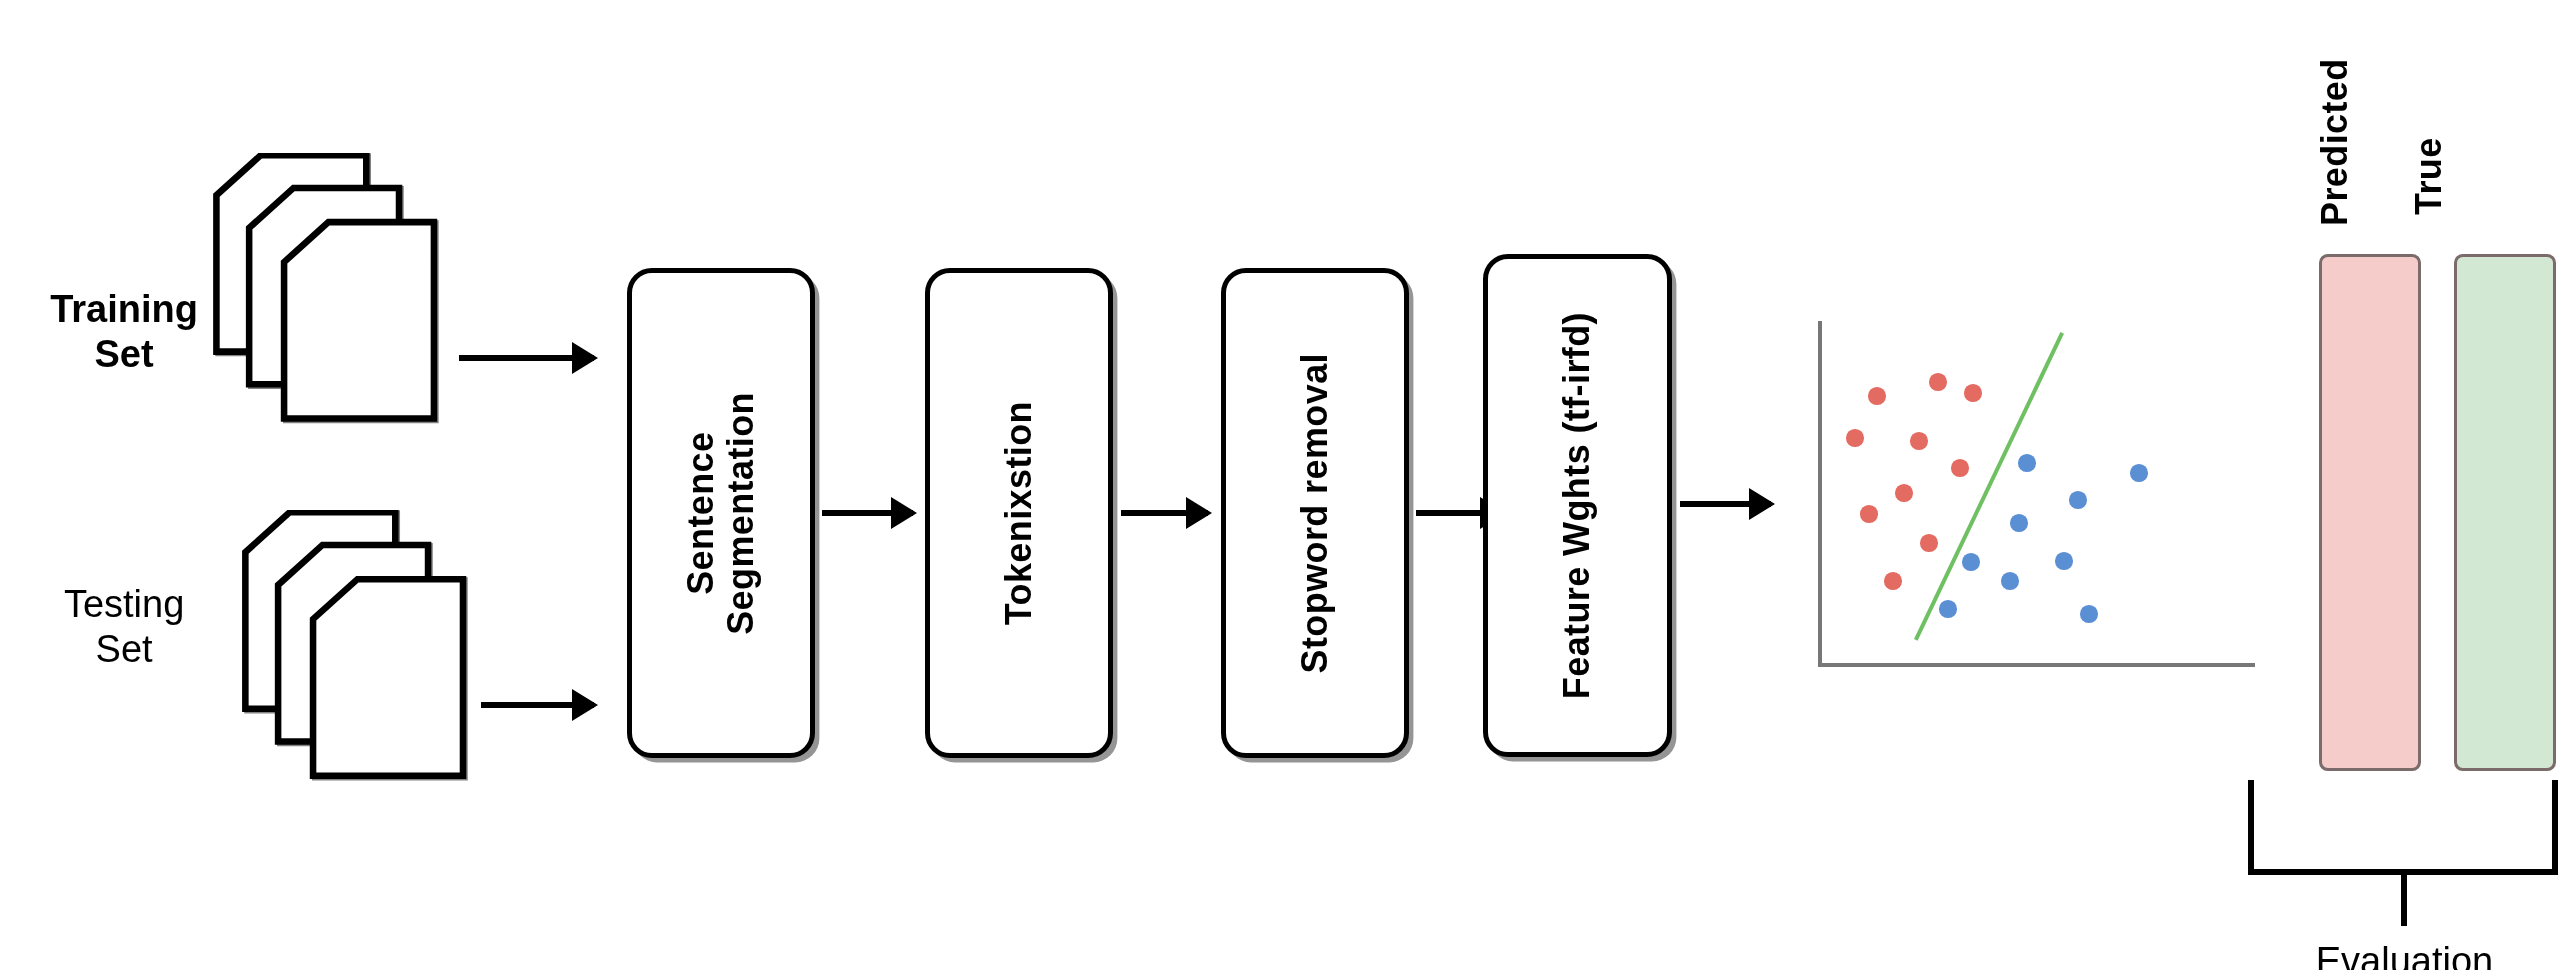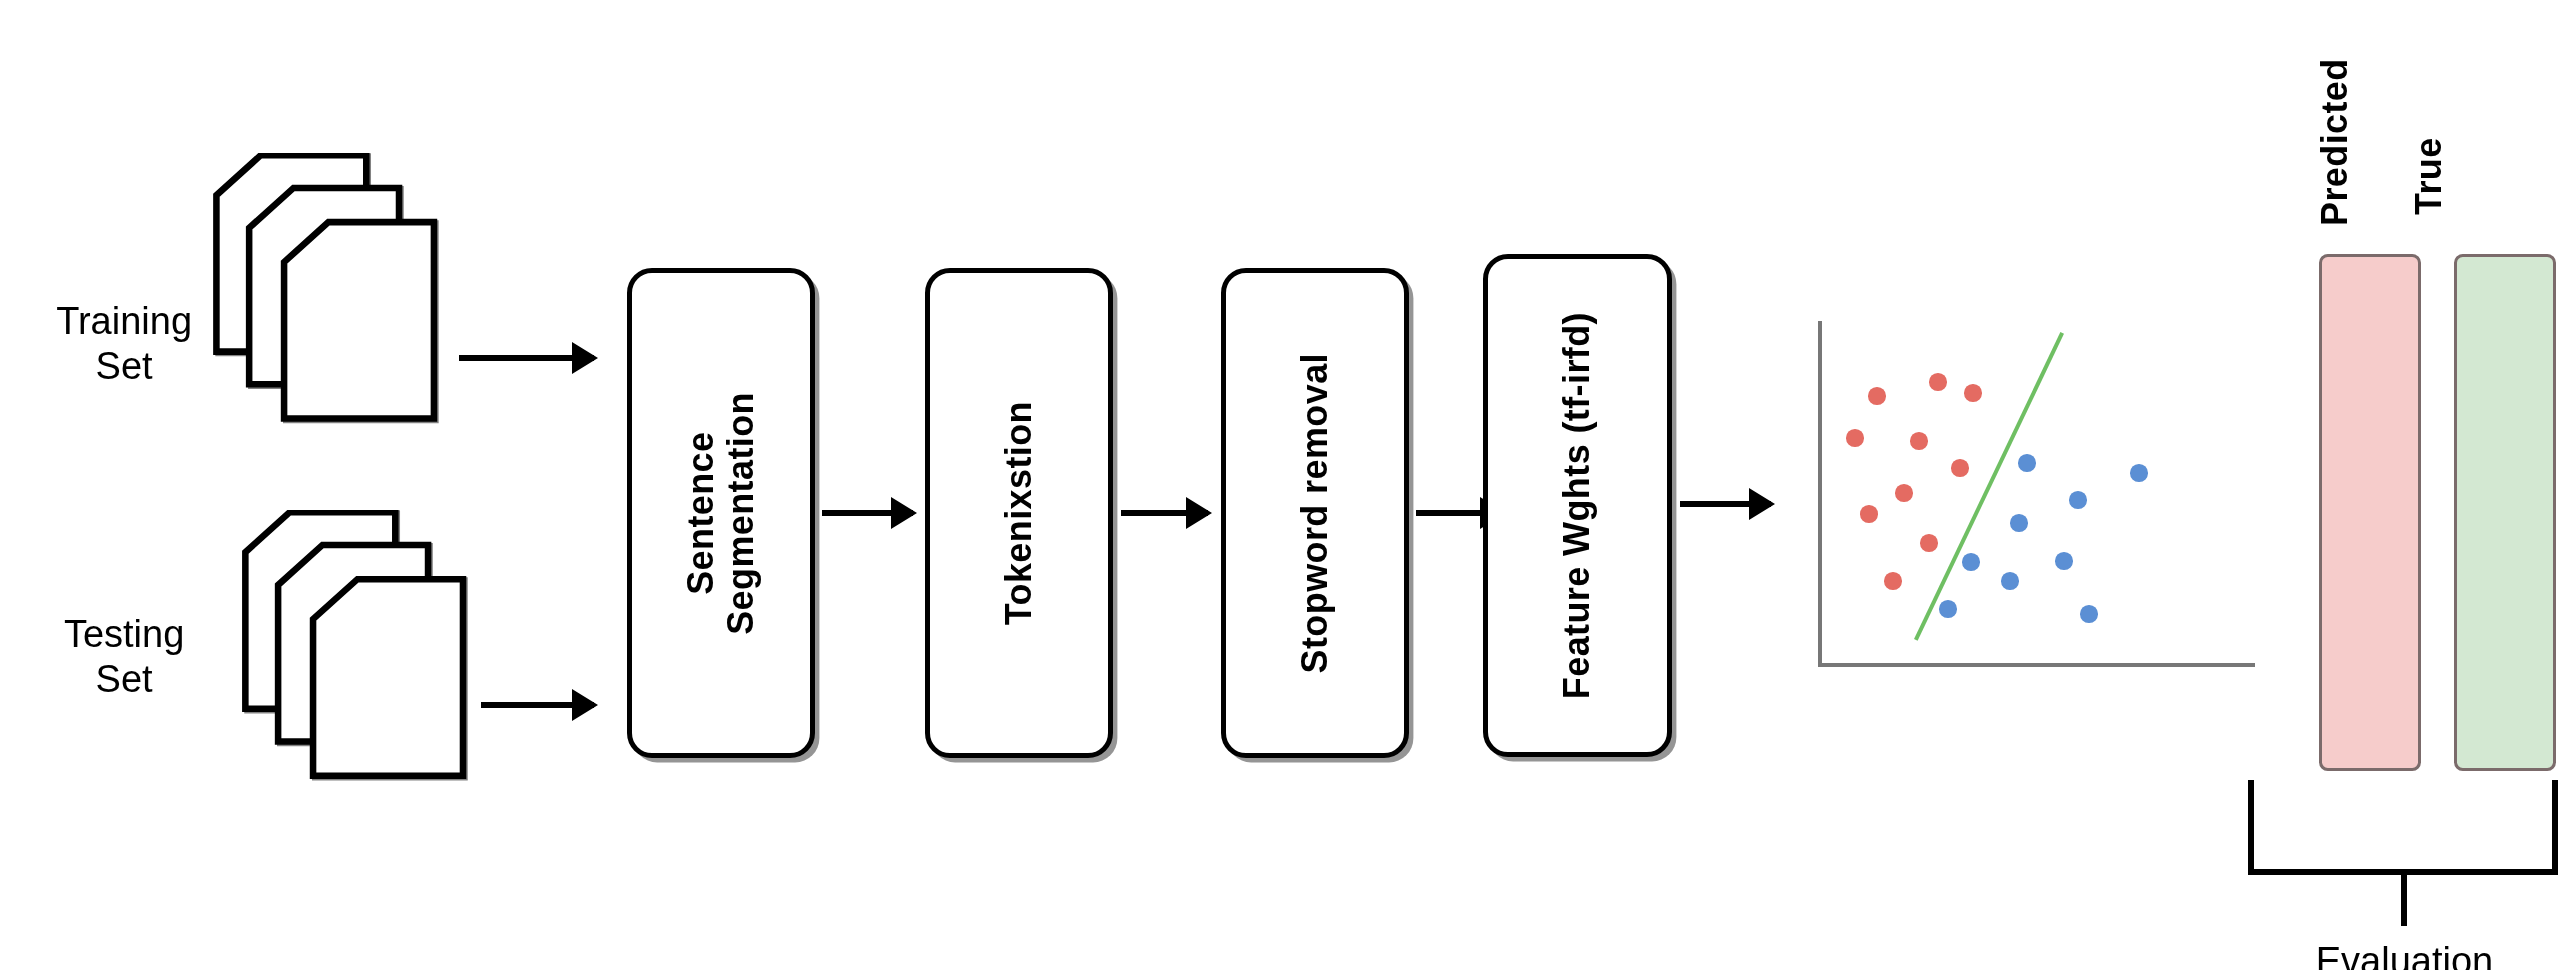--- a/index.html
+++ b/index.html
@@ -126,39 +126,39 @@
     color: #000000;
     font-family: "Liberation Sans", sans-serif;
     text-align: center;
   }
 </style>
 </head>
 <body>
 
 <div id="canvas">
 
-  <div class="set-label" style="left:14.6px; top:299px; width:219px;">Training
+  <div class="set-label" style="left:14.6px; top:287px; width:219px;font-weight:bold;">Training
 Set</div>
 
   <div class="doc-stack" style="left:211px; top:153px; width:240px; height:284px;">
     <svg width="248" height="291" viewBox="0 0 340 400">
       <g fill="#ffffff" stroke="#000000" stroke-width="9" stroke-linejoin="miter">
         <path d="M10 60 L70 5 L215 5 L215 275 L10 275 Z" fill="#ffffff" stroke="#828282" stroke-width="9"></path>
         <path d="M7 58 L68 3 L213 3 L213 273 L7 273 Z"></path>
         <path d="M55 105 L115 50 L260 50 L260 320 L55 320 Z" fill="#ffffff" stroke="#828282" stroke-width="9"></path>
         <path d="M52 103 L113 48 L258 48 L258 318 L52 318 Z"></path>
         <path d="M103 152 L163 97 L308 97 L308 367 L103 367 Z" fill="#ffffff" stroke="#828282" stroke-width="9"></path>
         <path d="M100 150 L161 95 L306 95 L306 365 L100 365 Z"></path>
       </g>
     </svg>
   </div>
 
   <div class="arrow" style="left:459px; top:355px; width:135px;"></div>
 
-  <div class="set-label" style="left:14.6px; top:612px; width:219px;">Testing
+  <div class="set-label" style="left:14.6px; top:582px; width:219px;">Testing
 Set</div>
 
   <div class="doc-stack" style="left:240px; top:510px; width:240px; height:306px;">
     <svg width="248" height="313" viewBox="0 0 340 430">
       <g fill="#ffffff" stroke="#000000" stroke-width="9" stroke-linejoin="miter">
         <path d="M10 60 L70 5 L215 5 L215 275 L10 275 Z" fill="#ffffff" stroke="#828282" stroke-width="9"></path>
         <path d="M7 58 L68 3 L213 3 L213 273 L7 273 Z"></path>
         <path d="M55 105 L115 50 L260 50 L260 320 L55 320 Z" fill="#ffffff" stroke="#828282" stroke-width="9"></path>
         <path d="M52 103 L113 48 L258 48 L258 318 L52 318 Z"></path>
         <path d="M103 152 L163 97 L308 97 L308 367 L103 367 Z" fill="#ffffff" stroke="#828282" stroke-width="9"></path>

